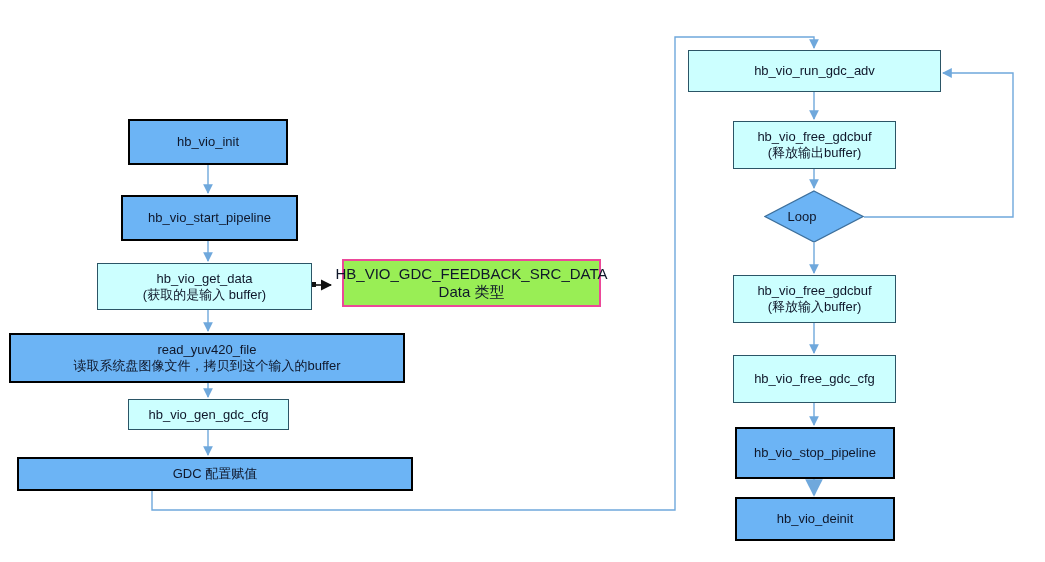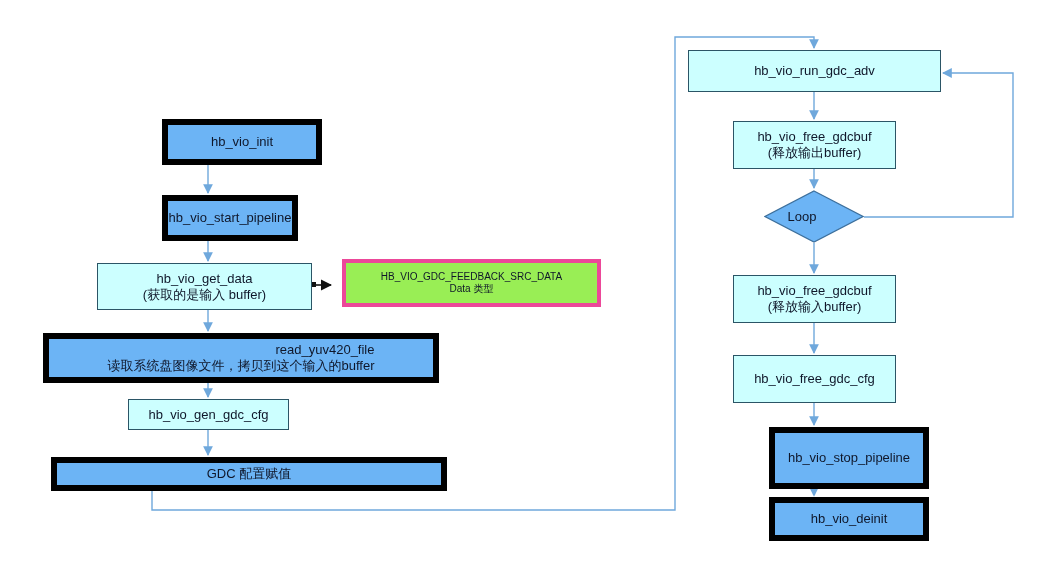--- a/index.html
+++ b/index.html
@@ -31,31 +31,30 @@
     justify-content: center;
     text-align: center;
     line-height: 1.22;
     color: #0f172a;
     font-size: 13px;
     white-space: pre-line;
     z-index: 2;
   }
   .node.blue {
     background: #6cb4f5;
-    border: 6px solid #000000;
-    margin-left: 34px;
+    border: 2px solid #000000;
   }
   .node.cyan {
     background: #ccffff;
     border: 1px solid #2b5566;
   }
   .node.green {
     background: #99ee55;
-    border: 4px solid #ec4899;
-    font-size: 10px;
+    border: 2px solid #ec4899;
+    font-size: 15px;
   }
   .node.diamond {
     background: transparent;
     border: none;
   }
   .diamond-shape {
     position: absolute;
     left: 0;
     top: 0;
     width: 100%;
@@ -106,26 +105,26 @@
     </g>
 
     <g stroke="#111111" stroke-width="1.6" fill="none">
       <line x1="314" y1="285" x2="331" y2="285" marker-end="url(#arrow-dark)"></line>
       <rect x="311" y="282" width="5" height="5" fill="#111111" stroke="none"></rect>
     </g>
   </svg>
 
   <div class="node blue" style="left:128px; top:119px; width:160px; height:46px;">hb_vio_init</div>
 
-  <div class="node blue" style="left:128px; top:195px; width:136px; height:46px;">hb_vio_start_pipeline</div>
+  <div class="node blue" style="left:121px; top:195px; width:177px; height:46px;">hb_vio_start_pipeline</div>
 
   <div class="node cyan" style="left:97px; top:263px; width:215px; height:47px;">hb_vio_get_data
 (获取的是输入 buffer)</div>
 
-  <div class="node blue" style="left:9px; top:333px; width:396px; height:50px;text-align:right;">read_yuv420_file
+  <div class="node blue" style="left:9px; top:333px; width:396px; height:50px;">read_yuv420_file
 读取系统盘图像文件，拷贝到这个输入的buffer</div>
 
   <div class="node cyan" style="left:128px; top:399px; width:161px; height:31px;">hb_vio_gen_gdc_cfg</div>
 
   <div class="node blue" style="left:17px; top:457px; width:396px; height:34px;">GDC 配置赋值</div>
 
   <div class="node green" style="left:342px; top:259px; width:259px; height:48px;">HB_VIO_GDC_FEEDBACK_SRC_DATA
 Data 类型</div>
 
   <div class="node cyan" style="left:688px; top:50px; width:253px; height:42px;">hb_vio_run_gdc_adv</div>
@@ -138,17 +137,17 @@
       <polygon points="50,1 99,26.5 50,52 1,26.5" fill="#6cb4f5" stroke="#3c6f9c" stroke-width="1.2"></polygon>
     </svg>
     <span class="diamond-label" style="margin-right:24px;">Loop</span>
   </div>
 
   <div class="node cyan" style="left:733px; top:275px; width:163px; height:48px;">hb_vio_free_gdcbuf
 (释放输入buffer)</div>
 
   <div class="node cyan" style="left:733px; top:355px; width:163px; height:48px;">hb_vio_free_gdc_cfg</div>
 
-  <div class="node blue" style="left:735px; top:427px; width:160px; height:62px;">hb_vio_stop_pipeline</div>
+  <div class="node blue" style="left:735px; top:427px; width:160px; height:52px;">hb_vio_stop_pipeline</div>
 
   <div class="node blue" style="left:735px; top:497px; width:160px; height:44px;">hb_vio_deinit</div>
 
 </div>
 
 </body></html>

